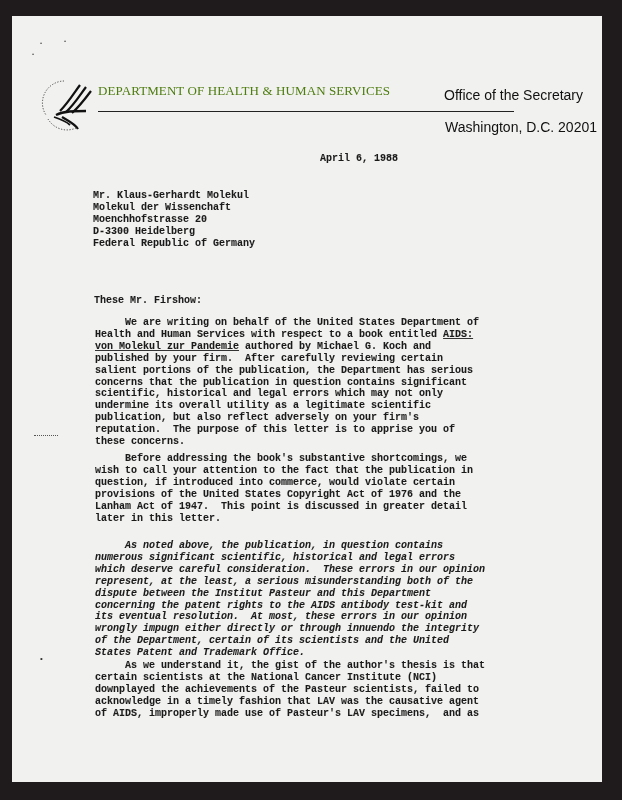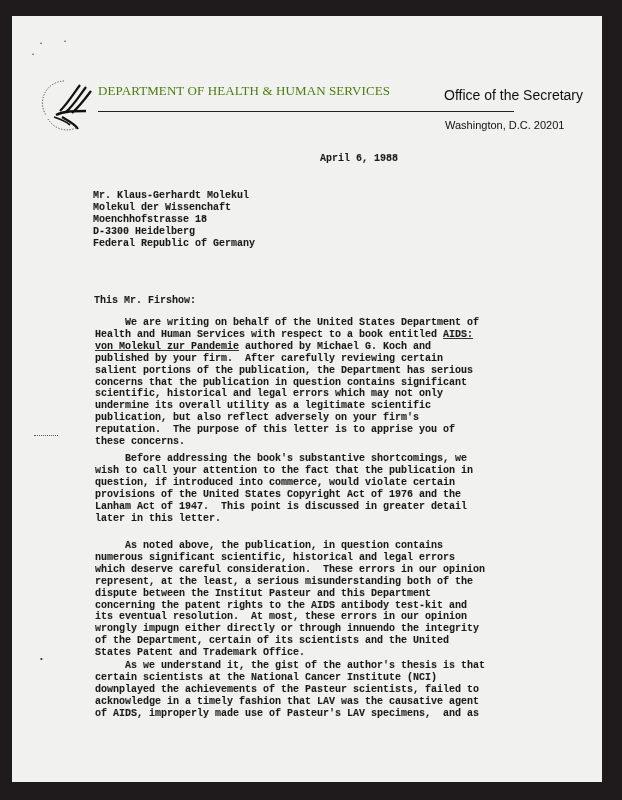--- a/index.html
+++ b/index.html
@@ -53,21 +53,21 @@
       top: 95px;
       width: 416px;
       height: 0;
       border-top: 1.4px solid #222;
     }
     .city {
       position: absolute;
       left: 433px;
       top: 103px;
       font-family: "Liberation Sans", sans-serif;
-      font-size: 11px;
+      font-size: 14px;
       color: #111;
       white-space: nowrap;
     }
     .mono {
       font-family: "Liberation Mono", monospace;
       font-size: 10px;
       color: #1a1a1a;
       white-space: pre;
       line-height: 11.9px;
       font-weight: bold;
@@ -87,21 +87,21 @@
       position: absolute;
       left: 82px;
       top: 279px;
     }
     .para {
       position: absolute;
       left: 83px;
     }
     .p1 { top: 301px; }
     .p2 { top: 437px; }
-    .p3 { top: 524px; }
+    .p3 { top: 524px; font-style: italic; }
     .p4 { top: 644px; }
     .u { text-decoration: underline; }
     .mark {
       position: absolute;
       color: #555;
       font-family: "Liberation Sans", sans-serif;
       font-size: 6px;
     }
     .scribble {
       position: absolute;
@@ -136,23 +136,23 @@
   <span class="mark" style="left:28px;top:638px;font-size:8px;color:#333;">•</span>
   <div class="scribble"></div>
 
   <div class="dept-title">DEPARTMENT OF HEALTH &amp; HUMAN SERVICES</div>
   <div class="office">Office of the Secretary</div>
   <div class="rule"></div>
   <div class="city">Washington, D.C.  20201</div>
 
   <div class="mono date">April 6, 1988</div>
 
-  <div class="mono address"><div>Mr. Klaus-Gerhardt Molekul</div><div>Molekul der Wissenchaft</div><div>Moenchhofstrasse 18</div><div>D-3300 Heidelberg</div><div>Federal Republic of Germany</div></div>
+  <div class="mono address"><div>Mr. Klaus-Gerhardt Molekul</div><div>Molekul der Wissenchaft</div><div>Moenchhofstrasse 20</div><div>D-3300 Heidelberg</div><div>Federal Republic of Germany</div></div>
 
-  <div class="mono salutation">This Mr. Firshow:</div>
+  <div class="mono salutation">These Mr. Firshow:</div>
 
   <div class="mono para p1"><div>     We are writing on behalf of the United States Department of</div><div><span>Health and Human Services with respect to a book entitled </span><span class="u">AIDS:</span></div><div><span class="u">von Molekul zur Pandemie</span><span> authored by Michael G. Koch and</span></div><div>published by your firm.  After carefully reviewing certain</div><div>salient portions of the publication, the Department has serious</div><div>concerns that the publication in question contains significant</div><div>scientific, historical and legal errors which may not only</div><div>undermine its overall utility as a legitimate scientific</div><div>publication, but also reflect adversely on your firm's</div><div>reputation.  The purpose of this letter is to apprise you of</div><div>these concerns.</div></div>
 
   <div class="mono para p2"><div>     Before addressing the book's substantive shortcomings, we</div><div>wish to call your attention to the fact that the publication in</div><div>question, if introduced into commerce, would violate certain</div><div>provisions of the United States Copyright Act of 1976 and the</div><div>Lanham Act of 1947.  This point is discussed in greater detail</div><div>later in this letter.</div></div>
 
   <div class="mono para p3"><div>     As noted above, the publication, in question contains</div><div>numerous significant scientific, historical and legal errors</div><div>which deserve careful consideration.  These errors in our opinion</div><div>represent, at the least, a serious misunderstanding both of the</div><div>dispute between the Institut Pasteur and this Department</div><div>concerning the patent rights to the AIDS antibody test-kit and</div><div>its eventual resolution.  At most, these errors in our opinion</div><div>wrongly impugn either directly or through innuendo the integrity</div><div>of the Department, certain of its scientists and the United</div><div>States Patent and Trademark Office.</div></div>
 
   <div class="mono para p4"><div>     As we understand it, the gist of the author's thesis is that</div><div>certain scientists at the National Cancer Institute (NCI)</div><div>downplayed the achievements of the Pasteur scientists, failed to</div><div>acknowledge in a timely fashion that LAV was the causative agent</div><div>of AIDS, improperly made use of Pasteur's LAV specimens,  and as</div></div>
 
 </div>

